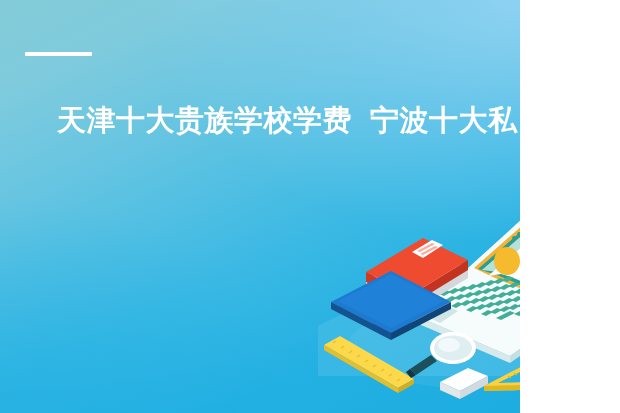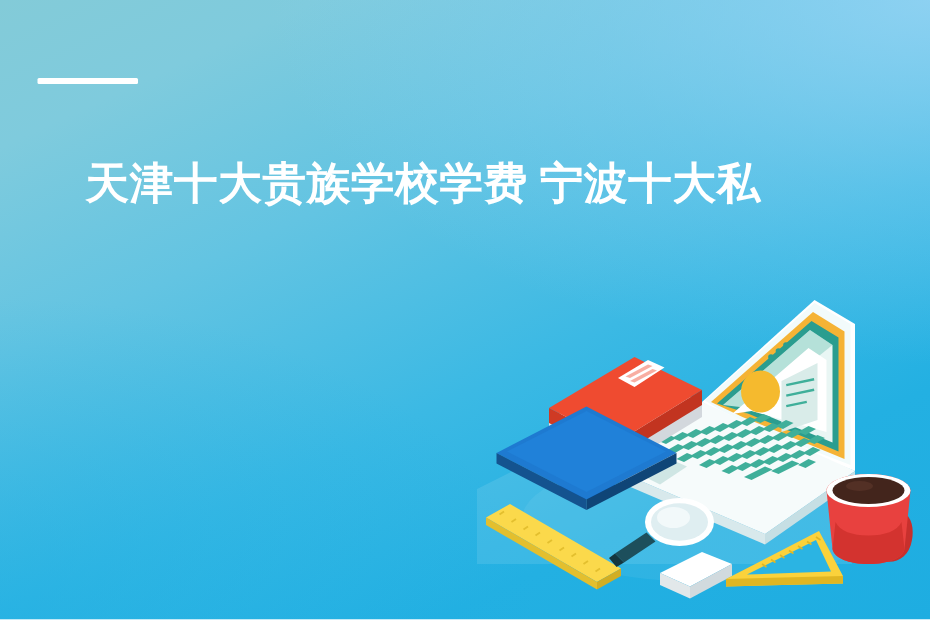--- a/index.html
+++ b/index.html
@@ -2,25 +2,26 @@
 <html><head>
 <meta charset="utf-8">
 <style>
   html, body {
     margin: 0;
     padding: 0;
     background: #ffffff;
   }
   #banner {
     position: relative;
-    width: 620px;
+    width: 508px;
     height: 413px;
     overflow: hidden;
     background: linear-gradient(155deg, #83cbd8 0%, #7fcbdd 14%, #63c4e2 34%, #3bb9e4 58%, #23b0e2 78%, #1eadE1 100%);
-    font-family: Liberation Serif, serif;
+    font-family: Liberation Mono, monospace;
+    padding-left: 12px;
   }
   
   #banner .tint-tr {
     position: absolute;
     inset: 0;
     background: radial-gradient(115% 95% at 100% 0%, rgba(150,212,244,0.85) 0%, rgba(150,212,244,0.35) 32%, rgba(150,212,244,0) 62%);
     pointer-events: none;
   }
   #banner .tint-bl {
     position: absolute;

